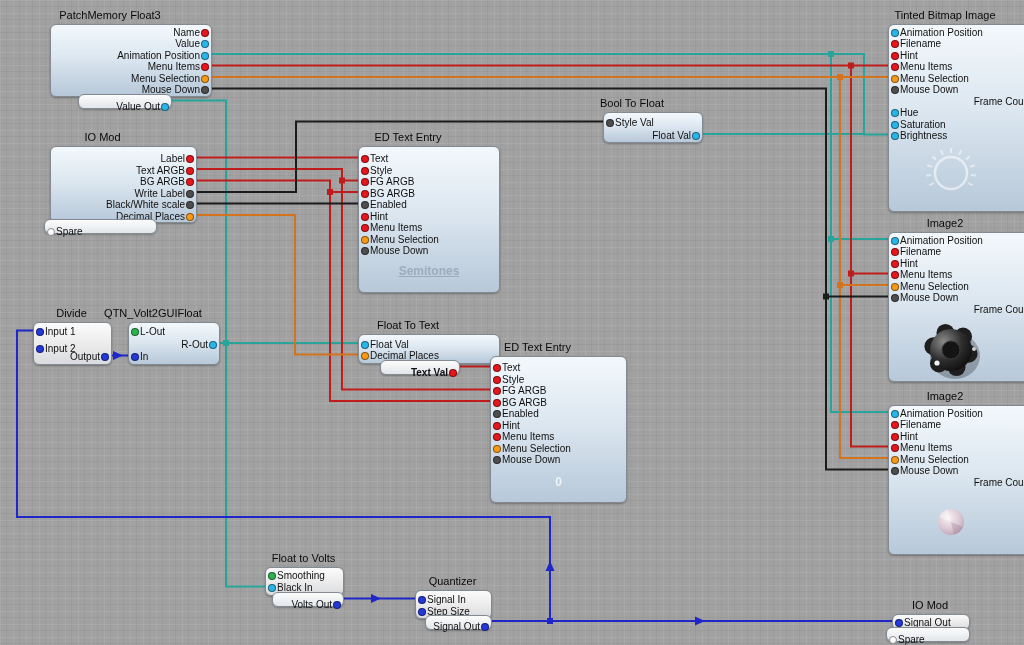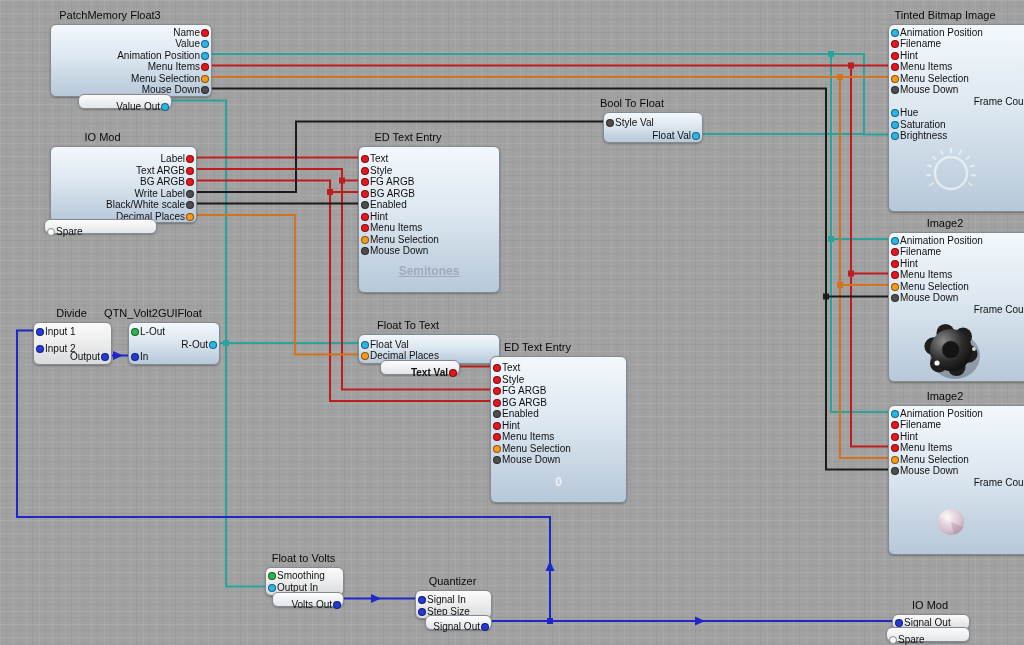--- a/index.html
+++ b/index.html
@@ -444,21 +444,21 @@
           </svg></div>
       </div>
       <div class="title" style="left: 303.5px; top: 552px;">Float to Volts</div>
       <div class="node white" style="left: 265px; top: 567px; width: 77px; height: 27px;">
         <div class="row left" style="top: 2px;">
           <span class="pin" style="background: rgb(44, 178, 78);"></span>
           <span class="lbl">Smoothing</span>
         </div>
         <div class="row left" style="top: 14px;">
           <span class="pin" style="background: rgb(42, 181, 232);"></span>
-          <span class="lbl">Output In</span>
+          <span class="lbl">Black In</span>
         </div>
       </div>
       <div class="tab" style="left: 272px; top: 592px; width: 70px; height: 13px;">
         <div class="row right" style="top: 5.5px;">
           <span class="pin" style="background: rgb(37, 56, 216);"></span>
           <span class="lbl">Volts Out</span>
         </div>
       </div>
       <div class="title" style="left: 452.5px; top: 575px;">Quantizer</div>
       <div class="node white" style="left: 415px; top: 590px; width: 75px; height: 27px;">

